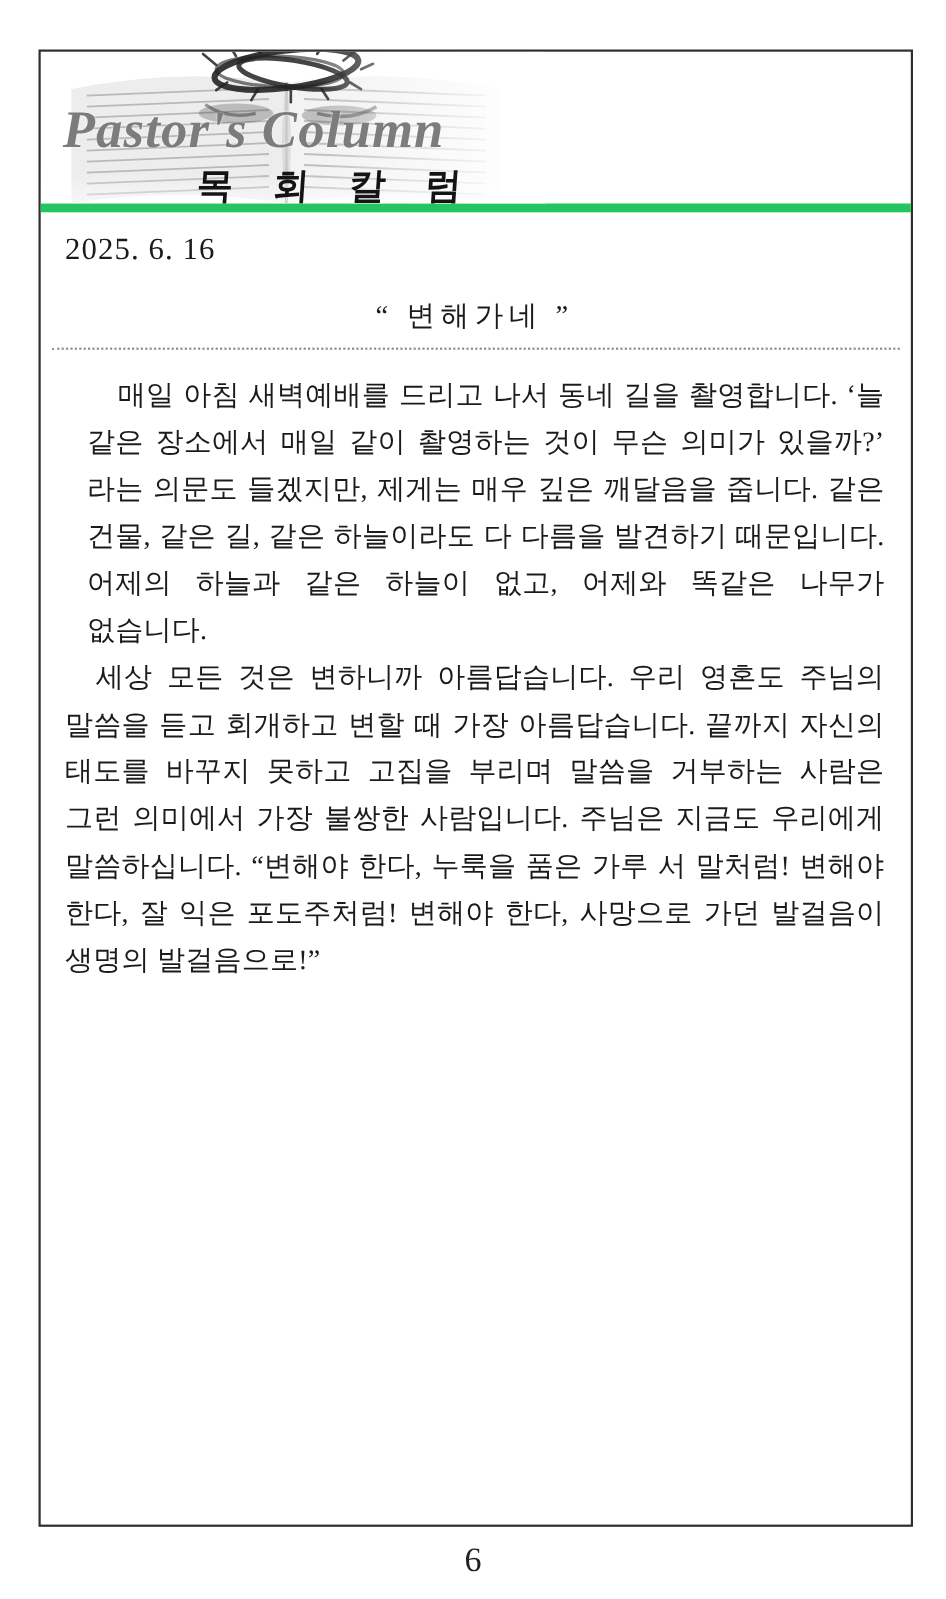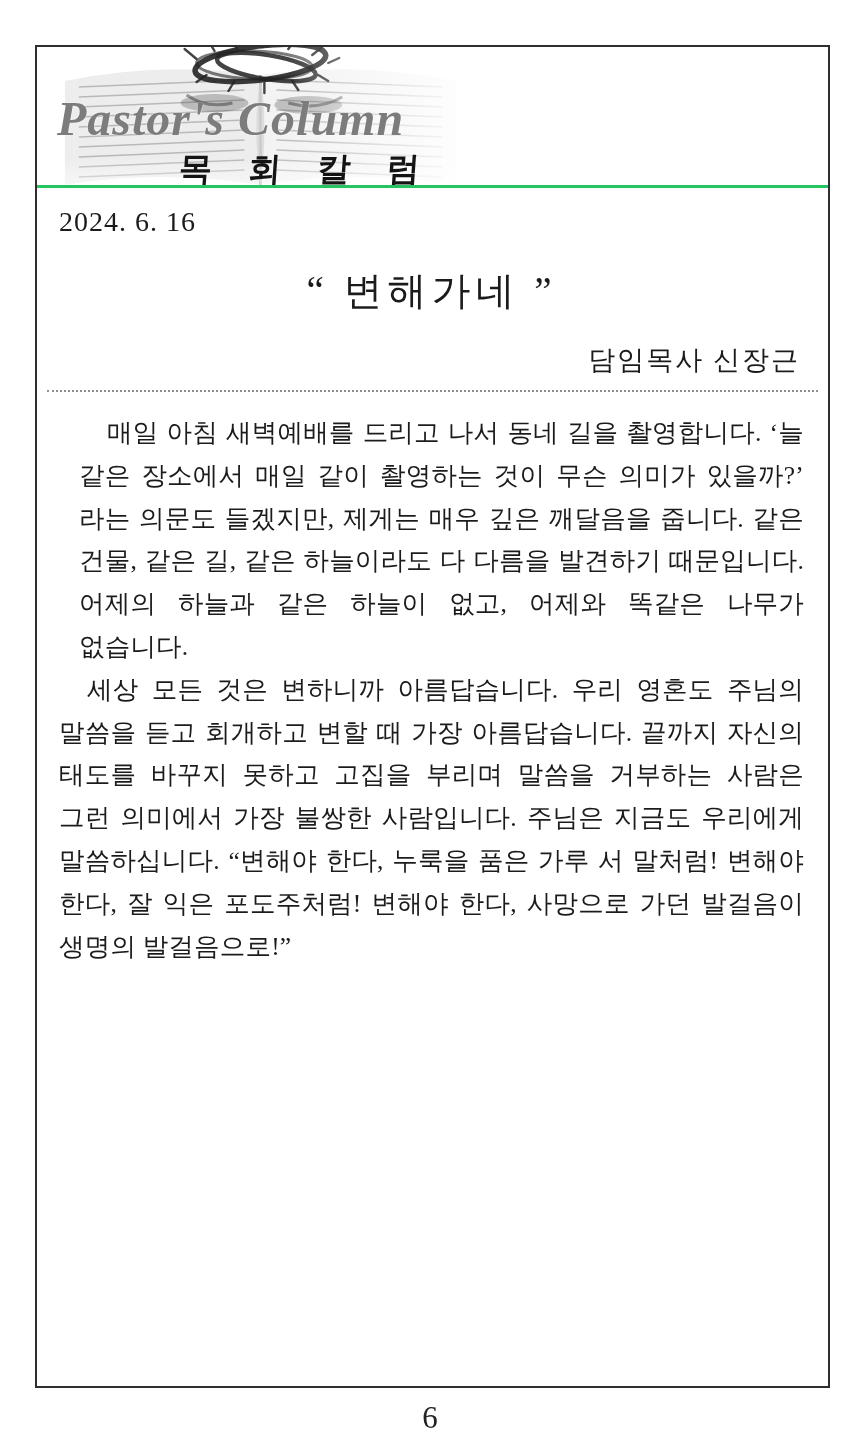--- a/index.html
+++ b/index.html
@@ -14,21 +14,21 @@
   .frame{
     position:absolute;left:35px;top:45px;
     width:795px;height:1343px;
     border:2px solid #2e2e2e;
     box-sizing:border-box;
     background:#ffffff;
   }
   
   .header{
     position:relative;height:138px;
-    border-bottom:3px solid #22c55e;
+    border-bottom:8px solid #22c55e;
     overflow:hidden;
   }
   .header-art{
     position:absolute;left:0;top:0;bottom:0;width:58%;
   }
   .header-art svg{display:block;width:100%;height:100%;}
   .header-fade{
     position:absolute;inset:0;
     background:
       linear-gradient(to right, rgba(255,255,255,0) 55%, rgba(255,255,255,0.9) 92%, #ffffff 100%),
@@ -49,21 +49,21 @@
     letter-spacing:14px;
     transform:skewX(-4deg);
     white-space:nowrap;
   }
   
   .content{padding:12px 24px 0 22px;}
   .date{
     font-size:28px;letter-spacing:1px;margin-top:6px;
   }
   .article-title{
-    text-align:center;font-size:39px;letter-spacing:5px;
+    text-align:center;font-size:26px;letter-spacing:5px;
     margin-top:26px;
   }
   .author{
     text-align:right;font-size:27px;letter-spacing:2px;
     margin-top:24px;padding-right:4px;
   }
   .dotted{
     height:0;border-bottom:2px dotted #909090;
     margin:12px -14px 0 -12px;
   }
@@ -151,23 +151,22 @@
             </g>
           </g>
         </svg>
         <div class="header-fade"></div>
       </div>
       <div class="title-en">Pastor's Column</div>
       <div class="title-ko">목 회 칼 럼</div>
     </div>
 
     <div class="content">
-      <div class="date">2024. 6. 16</div>
+      <div class="date">2025. 6. 16</div>
       <div class="article-title">“ 변해가네 ”</div>
-      <div class="author">담임목사 신장근</div>
       <div class="dotted"></div>
 
       <div class="body-text">
         <p>매일 아침 새벽예배를 드리고 나서 동네 길을 촬영합니다. ‘늘 같은 장소에서 매일 같이 촬영하는 것이 무슨 의미가 있을까?’ 라는 의문도 들겠지만, 제게는 매우 깊은 깨달음을 줍니다. 같은 건물, 같은 길, 같은 하늘이라도 다 다름을 발견하기 때문입니다. 어제의 하늘과 같은 하늘이 없고, 어제와 똑같은 나무가 없습니다.</p>
         <p>세상 모든 것은 변하니까 아름답습니다. 우리 영혼도 주님의 말씀을 듣고 회개하고 변할 때 가장 아름답습니다. 끝까지 자신의 태도를 바꾸지 못하고 고집을 부리며 말씀을 거부하는 사람은 그런 의미에서 가장 불쌍한 사람입니다. 주님은 지금도 우리에게 말씀하십니다. “변해야 한다, 누룩을 품은 가루 서 말처럼! 변해야 한다, 잘 익은 포도주처럼! 변해야 한다, 사망으로 가던 발걸음이 생명의 발걸음으로!”</p>
       </div>
     </div>
   </div>
 
   <div class="page-num">6</div>

